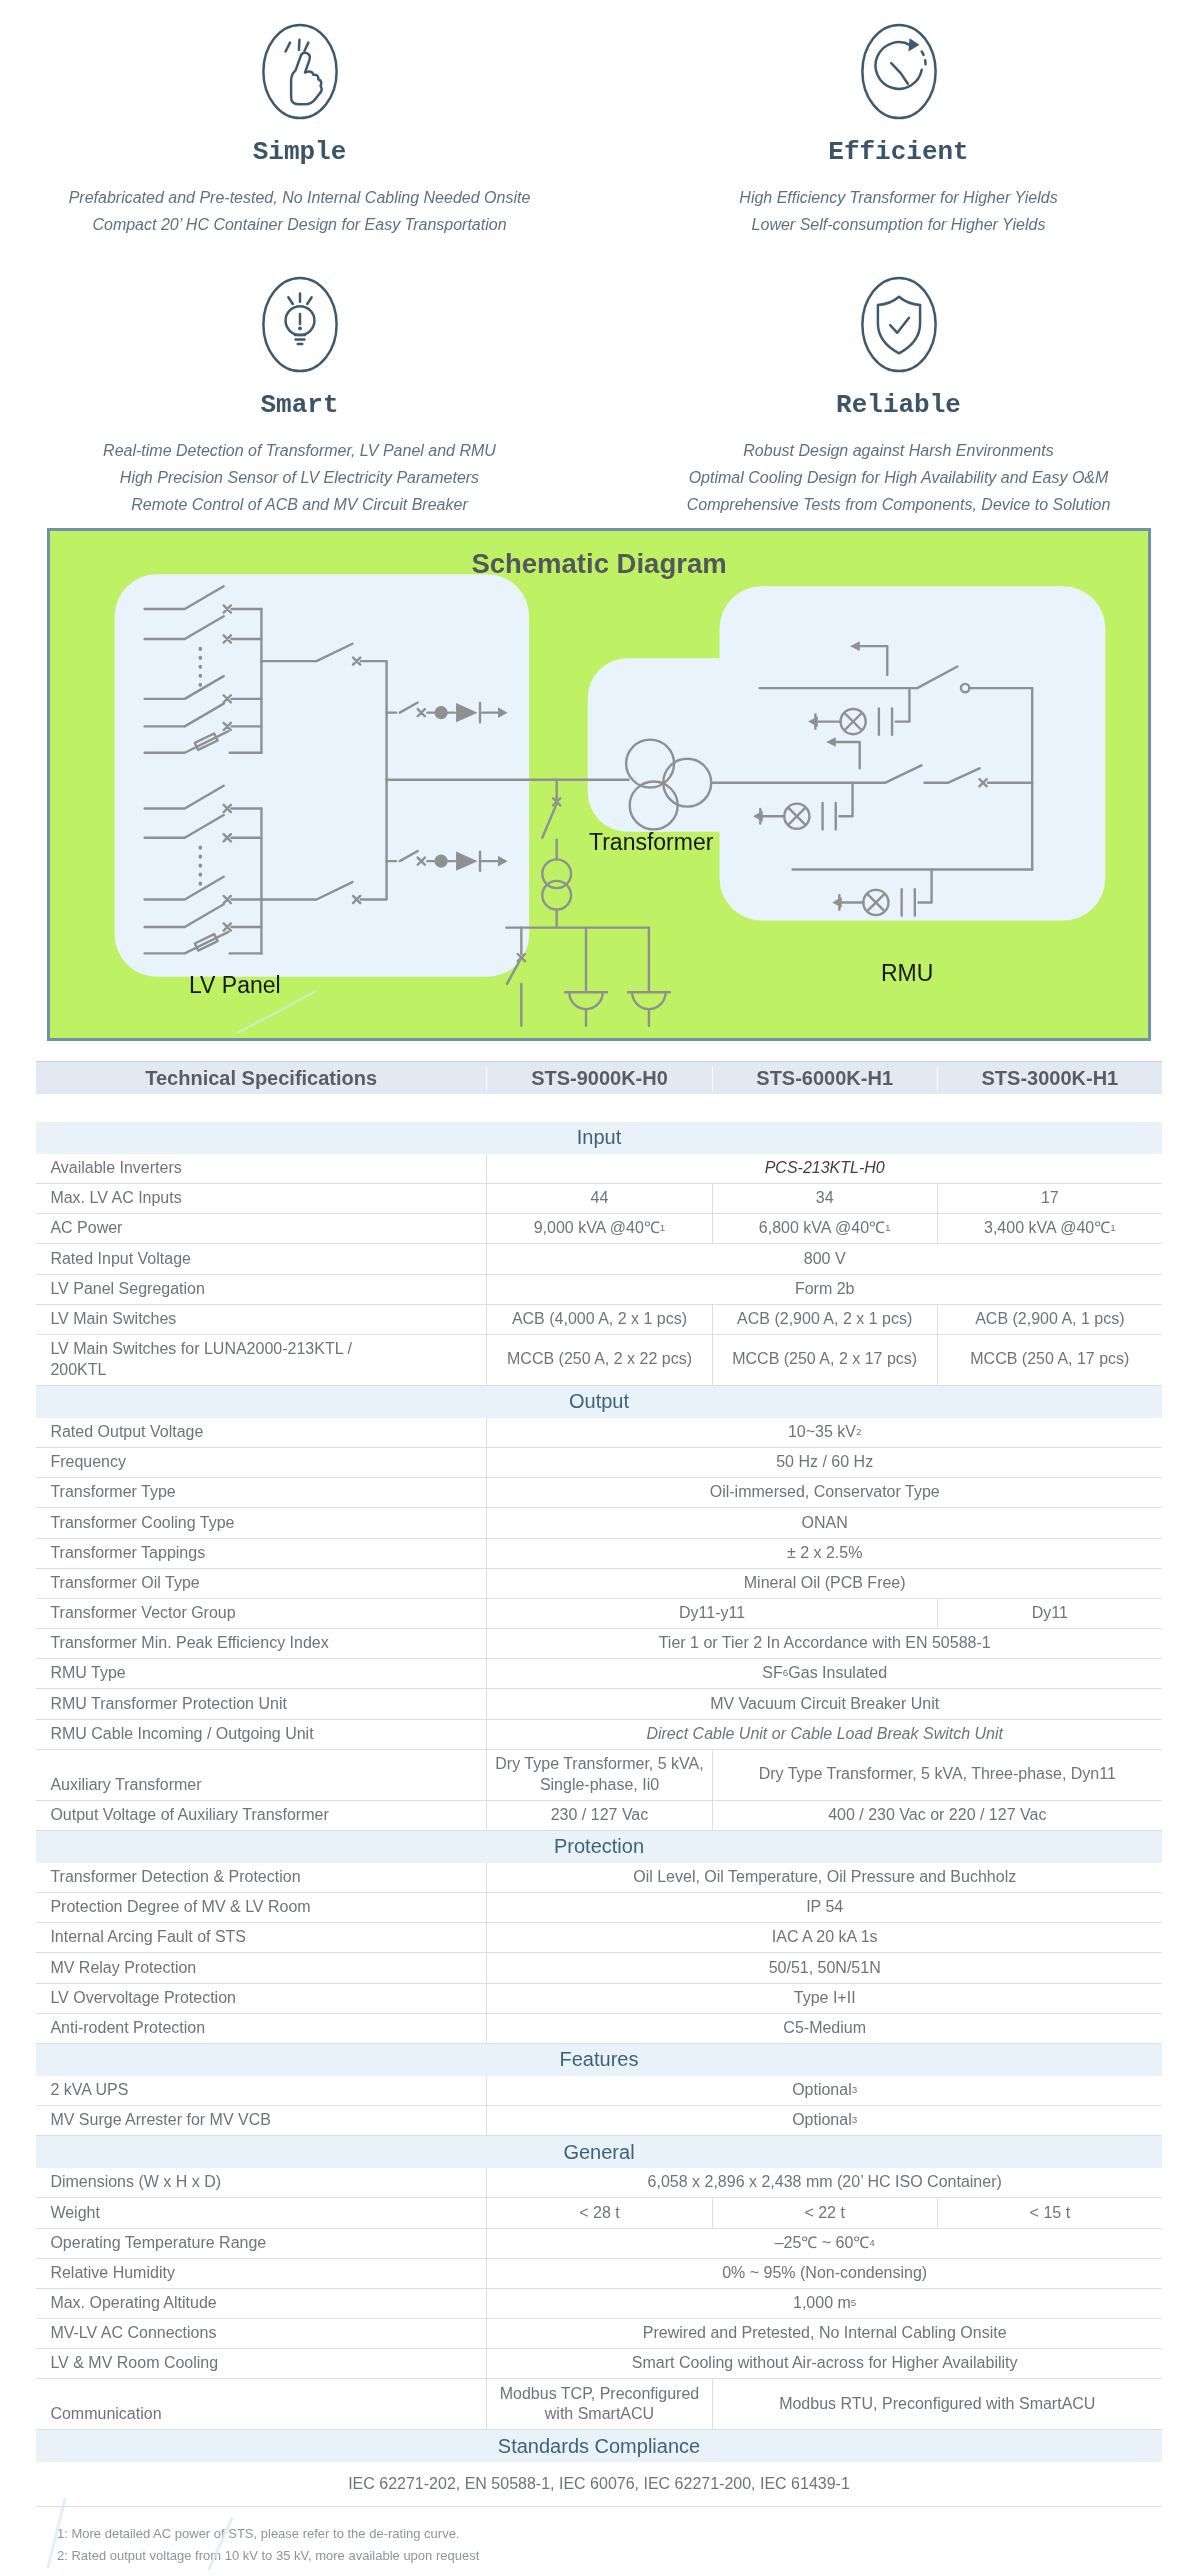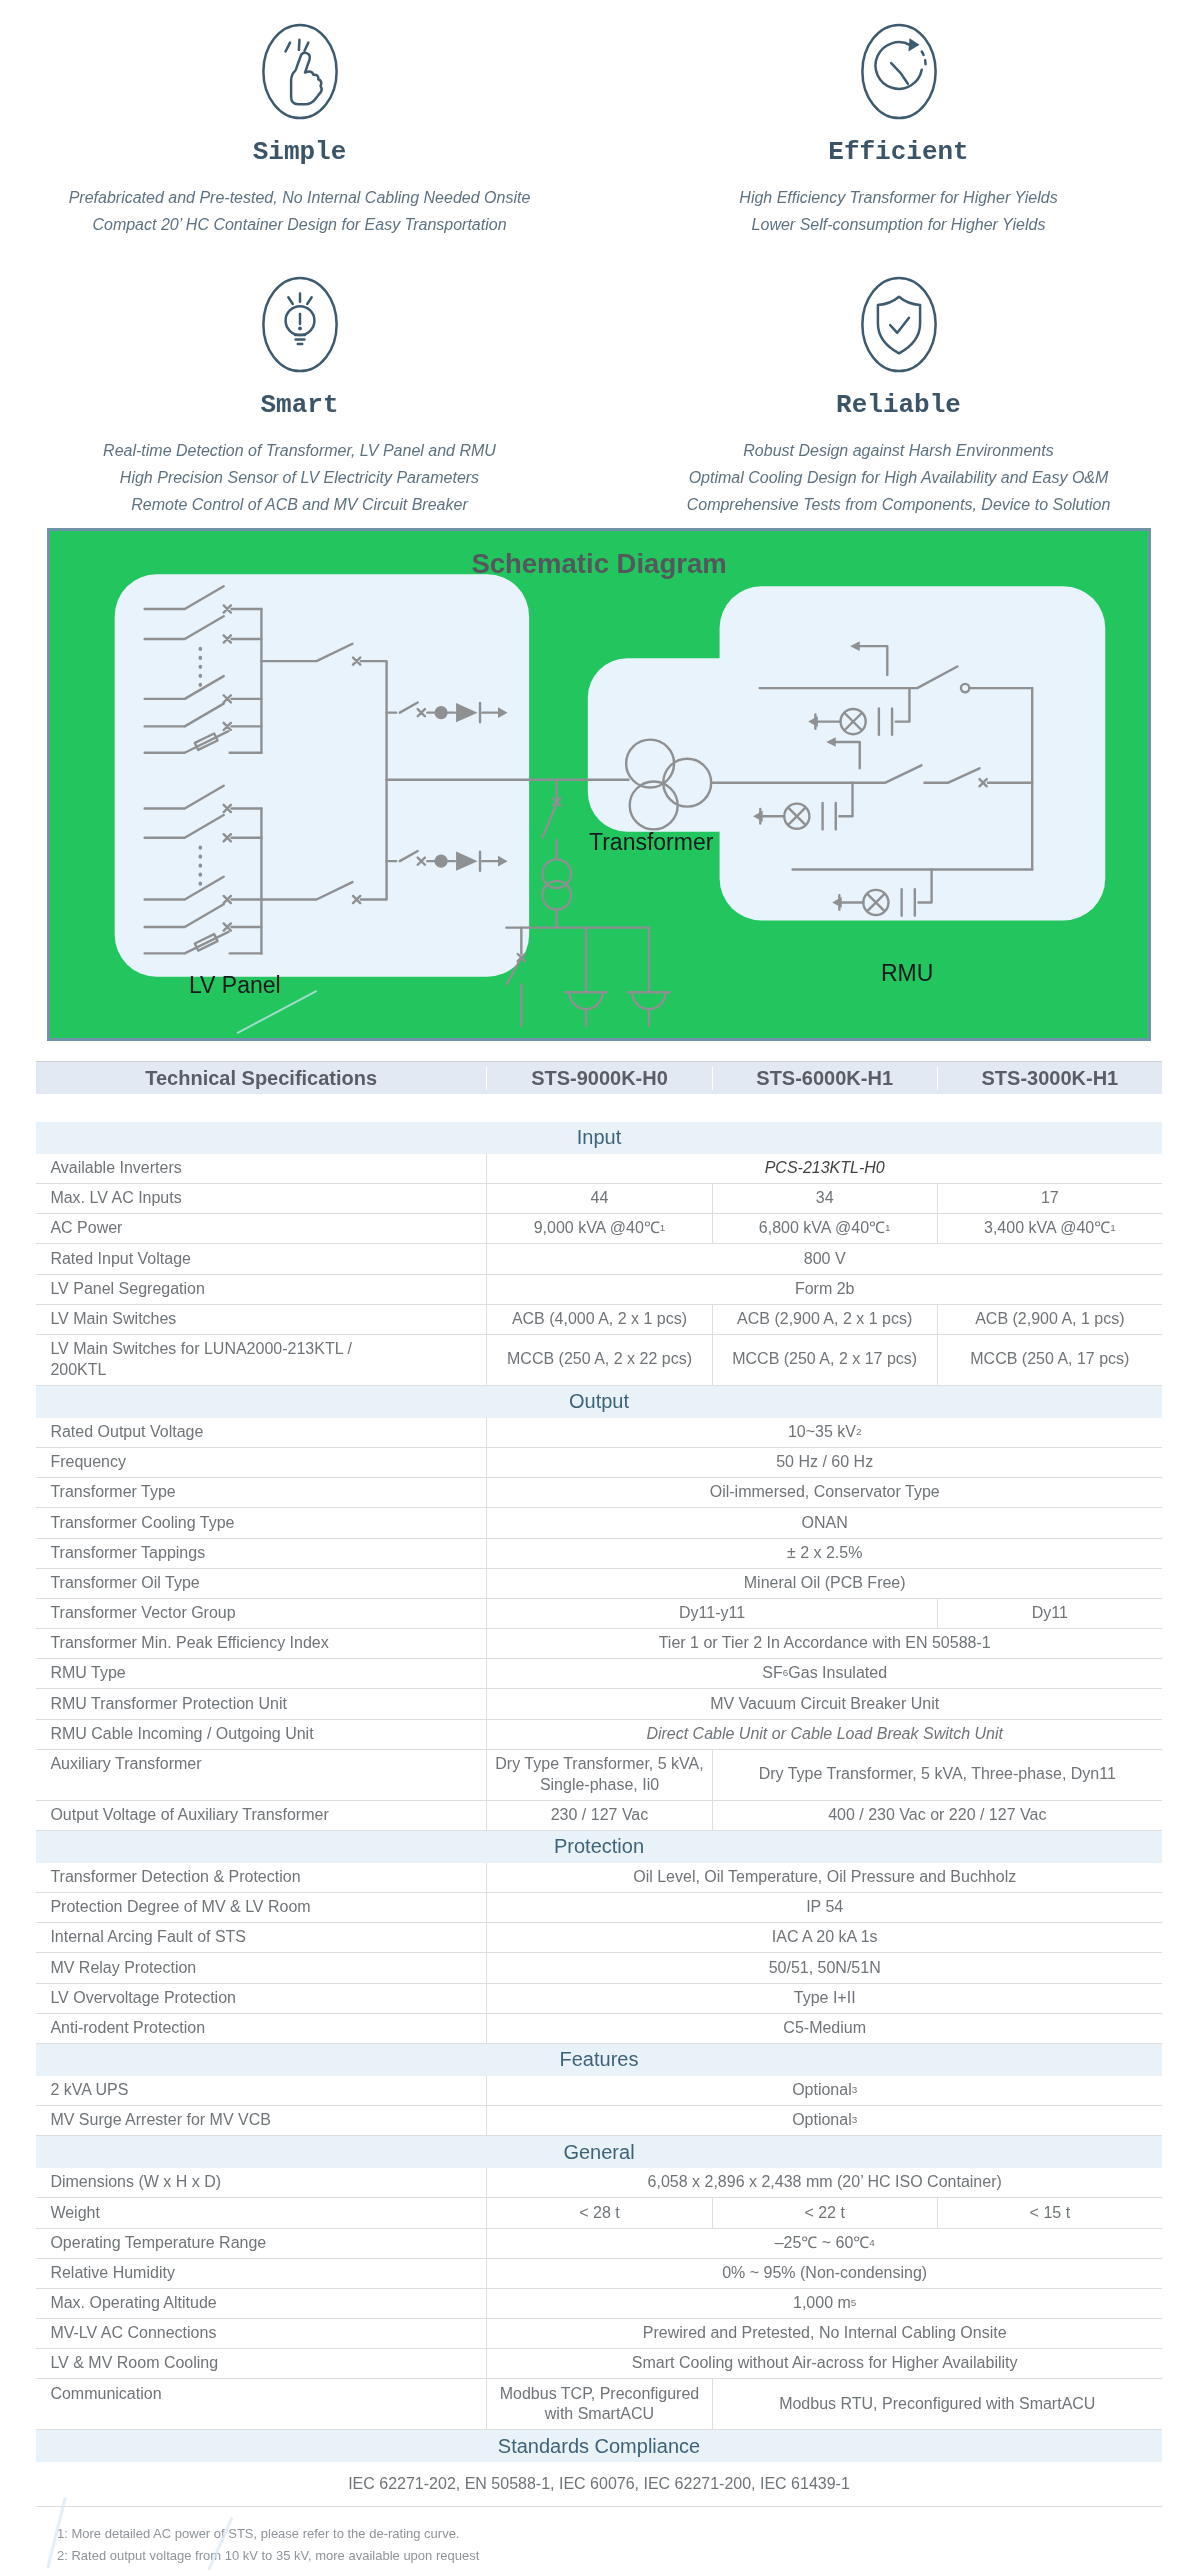--- a/index.html
+++ b/index.html
@@ -9,39 +9,39 @@
   
   .features{display:grid;grid-template-columns:1fr 1fr;padding-top:15.6px;}
   .feature{text-align:center;}
   .feature.row2{margin-top:31px;}
   .f-icon svg{width:90px;height:111px;}
   .st{fill:none;stroke:#3d5a6e;stroke-width:4.5;stroke-linecap:round;stroke-linejoin:round;}
   .f-title{font-size:26px;font-weight:bold;color:#3b5468;margin:8.4px 0 17px;font-family:Liberation Mono, monospace;}
   .f-line{font-size:16px;color:#5e7181;line-height:27px;font-style:italic;}
 
   
-  .schematic{position:relative;margin:9.6px 47px 0;height:507px;border:3px solid #6f94a9;background:#22c55e;}
+  .schematic{position:relative;margin:9.6px 47px 0;height:507px;border:3px solid #6f94a9;background:#bef264;}
   .s-title{position:absolute;top:17px;left:0;right:0;text-align:center;
            font-size:27.5px;font-weight:bold;color:#54585d;}
   .s-draw{position:absolute;left:0;top:0;}
   .s-label{position:absolute;font-size:23px;color:#17191c;}
   .s-label.lv{left:139px;top:441px;}
   .s-label.tr{left:539px;top:298px;}
   .s-label.rmu{left:831px;top:429px;}
 
   
   .spec{margin:20.4px 36px 0;}
   .t-header{display:flex;background:#e3e9f2;border-top:1.8px solid #ccd1d7;height:32px;
             align-items:center;font-size:20px;font-weight:bold;color:#595e64;margin-bottom:27.5px;}
   .t-header .h-label{flex:0 0 40%;text-align:center;}
   .t-header .h-col{flex:0 0 20%;text-align:center;border-left:1.8px solid #fff;box-sizing:border-box;}
   .t-band{height:32px;display:flex;align-items:center;justify-content:center;
           background:#e9f1f9;font-size:20px;color:#3e6378;}
   .t-row{display:flex;align-items:stretch;border-bottom:1.2px solid #dcdedf;min-height:26px;}
-  .t-label{flex:0 0 40%;display:flex;align-items:flex-start;box-sizing:border-box;
+  .t-label{flex:0 0 40%;display:flex;align-items:flex-end;box-sizing:border-box;
            padding:4.2px 24px 4.2px 14.4px;font-size:16px;color:#6f7478;line-height:1.3;}
   .t-label span{max-width:359px;}
   .t-cell{display:flex;align-items:center;justify-content:center;text-align:center;box-sizing:border-box;
           border-left:1.2px solid #dcdedf;padding:4.2px 7.2px;font-size:16px;color:#6f7478;line-height:1.3;}
   .t-cell.accent{color:#404040;font-style:italic;}
   sup,sub{font-size:0.62em;}
   .t-full{border-bottom:1.2px solid #dcdedf;text-align:center;font-size:16px;color:#6f7478;padding:13px 0;}
 
   
   .footnotes{margin:15.6px 0 0 57px;font-size:13px;color:#8f949a;line-height:22px;}

